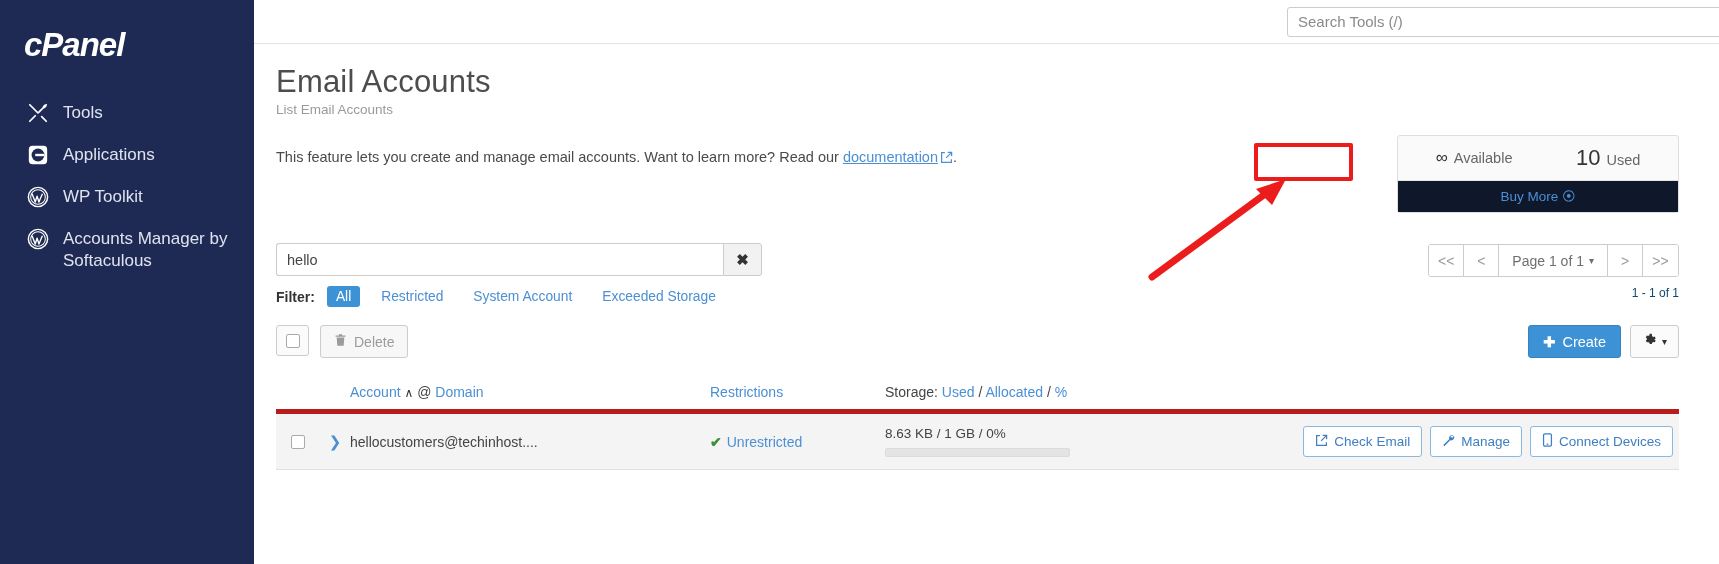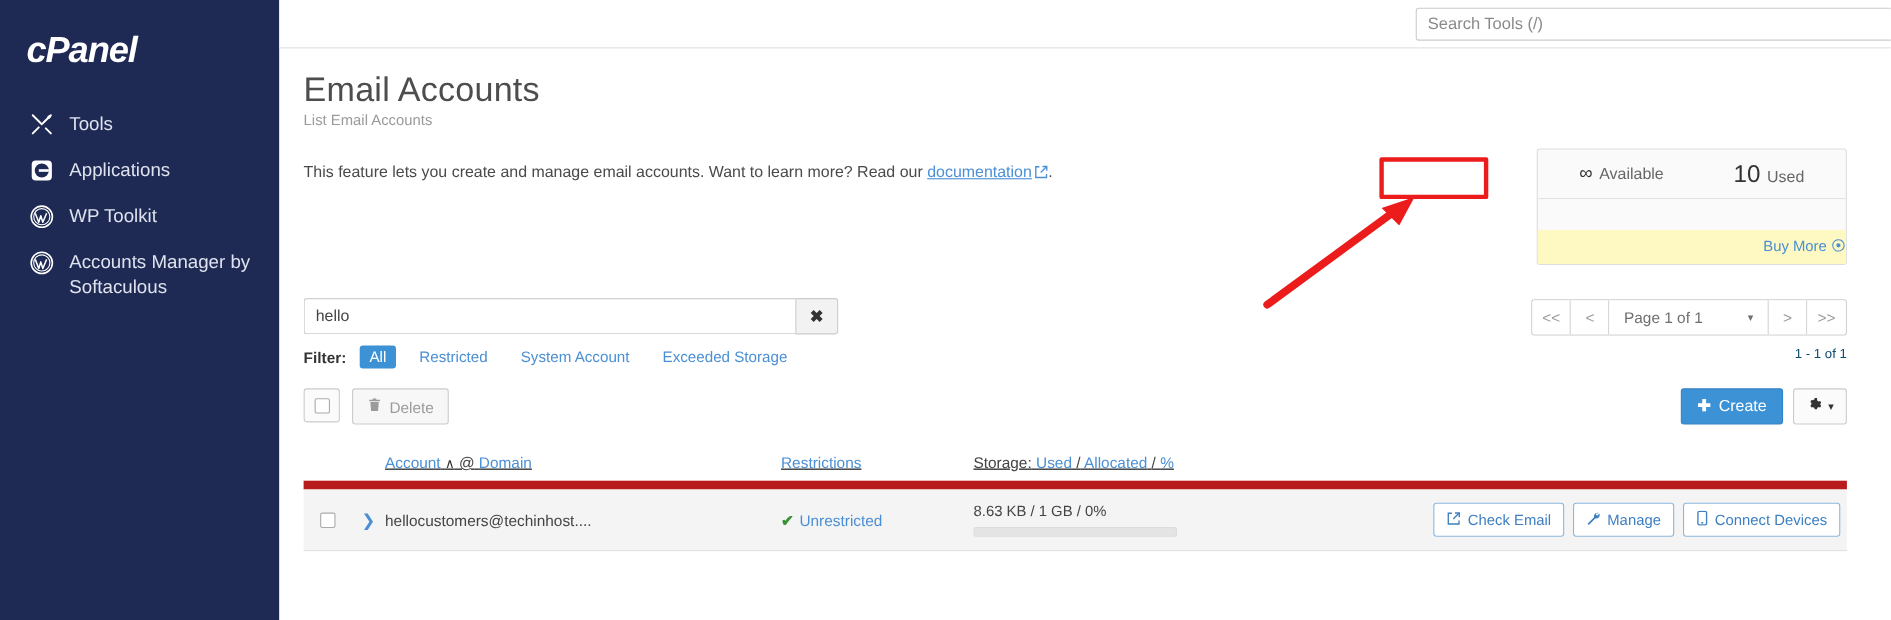--- a/index.html
+++ b/index.html
@@ -126,24 +126,23 @@
     align-items: center;
     justify-content: space-around;
     padding: 9px 6px;
     border-bottom: 1px solid #e4e4e4;
   }
   .q-cell { display: flex; align-items: baseline; gap: 6px; color: #404040; }
   .q-big { font-size: 22px; color: #333; }
   .q-inf { font-size: 17px; color: #333; }
   .q-lbl { font-size: 14.5px; color: #666; }
   .quota-bot {
-    text-align: right;
+    text-align: center;
     padding: 6px 0 7px 0;
-    background: #fef9c3;
-    margin-top: 28px;
+    background: #0f172a;
   }
   .buy { color: #4b8fd4; font-size: 13.5px; text-decoration: none; }
 
   
   .toolsrow { display: flex; margin-top: 30px; }
   .search-wrap { display: flex; width: 486px; }
   .search-acct {
     flex: 1; height: 33px;
     border: 1px solid #ccc; border-right: none;
     border-radius: 3px 0 0 3px;
@@ -179,21 +178,21 @@
   .pagewrap { margin-left: auto; text-align: right; padding-top: 1px;}
   .pager { display: inline-flex; border: 1px solid #ccc; border-radius: 3px; overflow: hidden; }
   .pg {
     min-width: 35px; height: 31px;
     display: flex; align-items: center; justify-content: center;
     border-right: 1px solid #ccc;
     background: #fff; color: #9a9a9a;
     font-size: 14px; padding: 0 9px; cursor: pointer;
   }
   .pg:last-child { border-right: none; }
-  .pg.wide { color: #6f6f6f; padding: 0 13px; gap: 36px; }
+  .pg.wide { color: #6f6f6f; padding: 0 13px; }
   .pg-count { font-size: 12px; color: #0c4a6e; margin-top: 9px; }
 
   
   .actionsrow { display: flex; margin-top: 18px; }
   .cbox-btn {
     width: 33px; height: 31px;
     border: 1px solid #ccc; border-radius: 3px;
     background: #fbfbfb;
     display: flex; align-items: center; justify-content: center;
     cursor: pointer; margin-right: 11px;
@@ -216,24 +215,23 @@
   .btn-gear {
     background: #fbfbfb; color: #333; padding: 7px 11px;
     display: inline-flex; gap: 6px; align-items: center;
   }
   .right-actions { margin-left: auto; display: flex; gap: 9px; }
 
   
   .tbl { margin-top: 16px; width: 100%; }
   .thead {
     display: flex; align-items: center;
-    border-bottom: 8px solid #b91c1c;
+    border-bottom: 5px solid #b91c1c;
     padding: 10px 0 9px 0;
     font-size: 14px;
-    text-decoration: underline;
   }
   .trow {
     display: flex; align-items: center;
     background: #f4f4f4;
     border-bottom: 1px solid #e0e0e0;
     padding: 12px 0;
     font-size: 14px;
   }
   .c-check { width: 44px; display: flex; justify-content: center; }
   .c-exp { width: 30px; display: flex; justify-content: center; color: #4b8fd4; font-size: 15px; }

